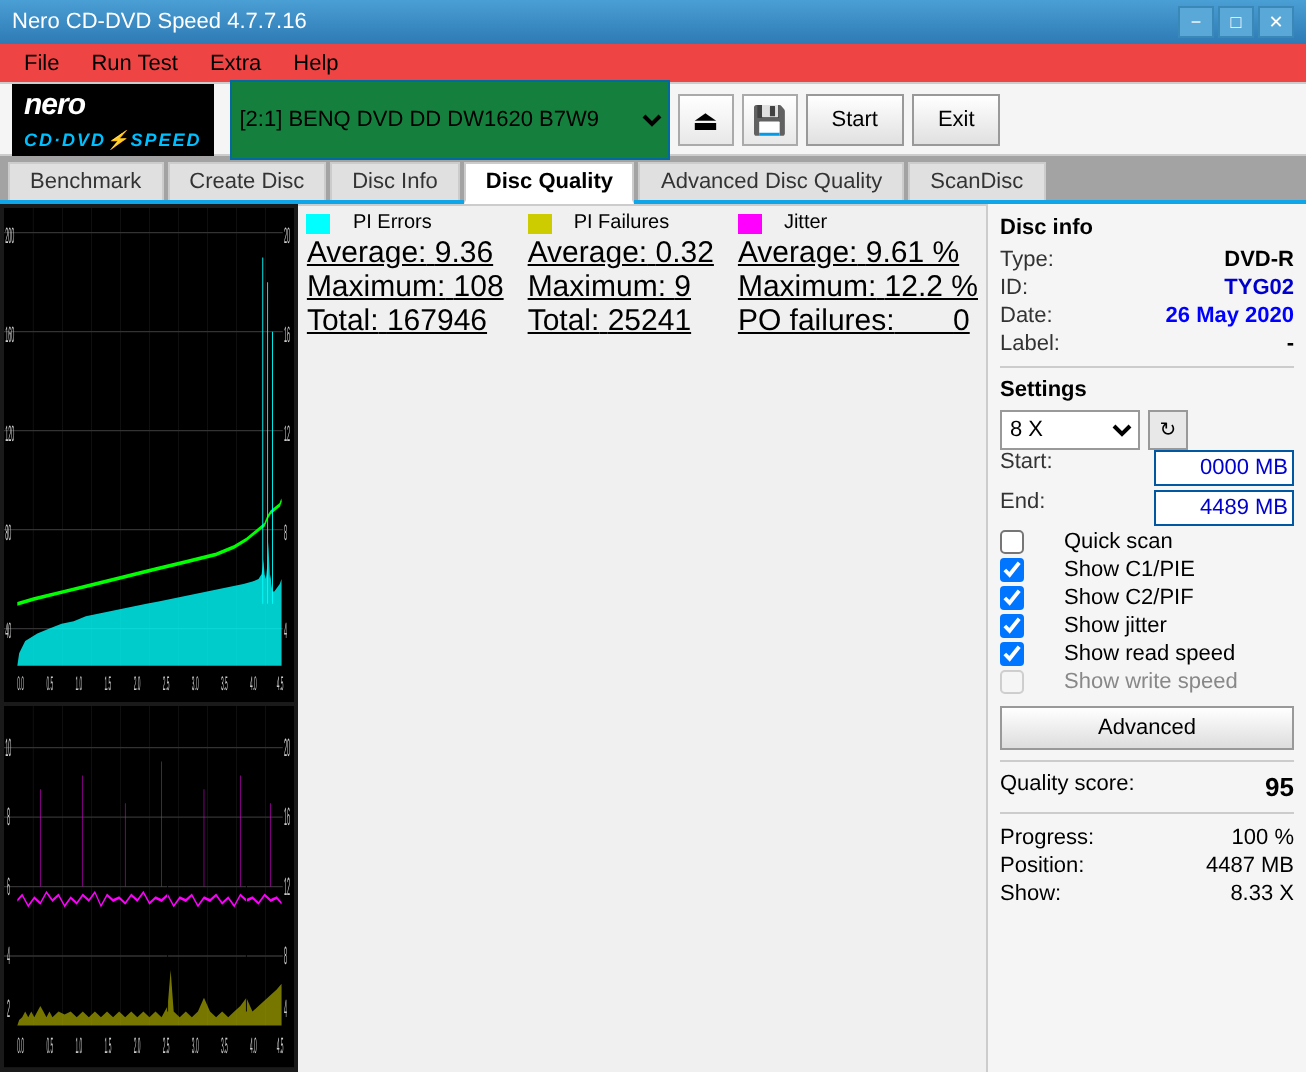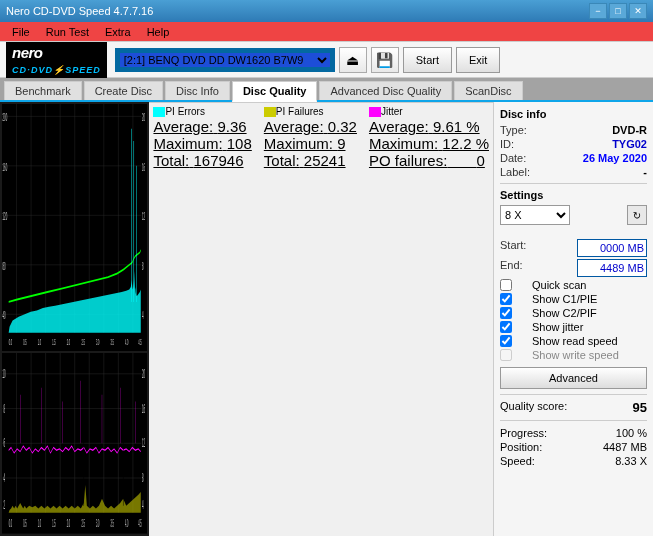--- a/index.html
+++ b/index.html
@@ -12,21 +12,21 @@
     .titlebar-btn { width: 18px; height: 16px; background: #5aa8d8; border: 1px solid #3a88b8; color: white; font-size: 9px; cursor: pointer; display: flex; align-items: center; justify-content: center; }
     
     
     .menubar { background: #ef4444; height: 20px; display: flex; align-items: center; padding: 0 4px; border-bottom: 1px solid #ccc; }
     .menubar-item { padding: 1px 8px; font-size: 11px; cursor: pointer; color: #000; }
     
     
     .toolbar { background: #f5f5f5; height: 36px; display: flex; align-items: center; padding: 0 6px; gap: 4px; border-bottom: 1px solid #ccc; }
     .nero-logo { background: #000; color: #fff; padding: 2px 6px; font-size: 13px; font-weight: bold; font-style: italic; margin-right: 4px; letter-spacing: -0.5px; }
     .nero-logo span { color: #e00; }
-    .drive-select { height: 24px; width: 220px; font-size: 11px; border: 5px solid #0369a1; background: #1d4ed8; }
+    .drive-select { height: 40px; width: 220px; font-size: 11px; border: 1px solid #0369a1; background: #15803d; }
     .toolbar-icon-btn { width: 28px; height: 26px; border: 1px solid #aaa; background: linear-gradient(to bottom, #fff, #e8e8e8); cursor: pointer; display: flex; align-items: center; justify-content: center; font-size: 14px; }
     .start-btn { height: 26px; padding: 0 12px; background: linear-gradient(to bottom, #fff, #e0e0e0); border: 1px solid #999; cursor: pointer; font-size: 11px; }
     .exit-btn { height: 26px; padding: 0 12px; background: linear-gradient(to bottom, #fff, #e0e0e0); border: 1px solid #999; cursor: pointer; font-size: 11px; }
     
     
     .tabbar { background: #a3a3a3; height: 24px; display: flex; align-items: flex-end; padding: 0 4px; border-bottom: 2px solid #0ea5e9; }
     .tab { padding: 3px 10px; font-size: 11px; cursor: pointer; border: 1px solid #ccc; border-bottom: none; background: #e0e0e0; margin-right: 2px; color: #333; }
     .tab.active { background: #fff; border-bottom: 2px solid #fff; margin-bottom: -2px; font-weight: bold; color: #000; }
     
     
@@ -37,42 +37,42 @@
     
     .section-title { font-weight: bold; font-size: 11px; margin-bottom: 4px; color: #000; }
     .info-row { display: flex; justify-content: space-between; margin-bottom: 2px; font-size: 11px; }
     .info-label { color: #333; }
     .info-value { color: #000; font-weight: bold; }
     .info-value.blue { color: #0000cc; }
     .info-value.date-blue { color: #0000ff; }
     
     .divider { border-top: 1px solid #ccc; margin: 5px 0; }
     
-    .settings-row { display: flex; align-items: center; gap: 4px; margin-bottom: 14px; justify-content: space-between; }
+    .settings-row { display: flex; align-items: center; gap: 4px; margin-bottom: 0; }
     .settings-select { height: 20px; width: 70px; font-size: 11px; border: 1px solid #999; background: white; }
     .settings-icon-btn { width: 20px; height: 20px; border: 1px solid #999; background: #e8e8e8; cursor: pointer; display: flex; align-items: center; justify-content: center; font-size: 10px; }
     
     .mb-input { width: 70px; height: 18px; font-size: 11px; border: 1px solid #0058a3; background: white; color: #0000cc; text-align: right; padding-right: 2px; }
     
     .checkbox-row { display: flex; align-items: center; gap: 20px; margin-bottom: 2px; font-size: 11px; }
     .checkbox-row input[type=checkbox] { width: 12px; height: 12px; }
     .checkbox-row.disabled { color: #888; }
     
     .advanced-btn { width: 100%; height: 22px; background: linear-gradient(to bottom, #fff, #ddd); border: 1px solid #999; cursor: pointer; font-size: 11px; margin-top: 4px; }
     
     .quality-score-row { display: flex; justify-content: space-between; margin-top: 4px; font-size: 11px; }
     .quality-score-value { font-weight: bold; font-size: 13px; color: #000; }
     
     .progress-section { margin-top: 6px; }
     .progress-row { display: flex; justify-content: space-between; margin-bottom: 2px; font-size: 11px; }
     
     
     .legend-area { background: #f0f0f0; padding: 3px 4px; display: flex; gap: 12px; flex-wrap: wrap; border-top: 1px solid #ccc; }
     .legend-item { display: flex; flex-direction: column; font-size: 10px; }
-    .legend-header { display: flex; align-items: center; gap: 0; margin-bottom: 1px; }
+    .legend-header { display: flex; align-items: center; gap: 11px; margin-bottom: 1px; }
     .legend-color { width: 12px; height: 10px; }
     .legend-stat { font-size: 15px; color: #000; text-decoration: underline; }
     
     svg { display: block; }
   </style>
 </head>
 <body>
 
 <div class="titlebar">
   <div class="titlebar-title">
@@ -365,19 +365,19 @@
     <div class="progress-section">
       <div class="progress-row">
         <span>Progress:</span>
         <span>100 %</span>
       </div>
       <div class="progress-row">
         <span>Position:</span>
         <span>4487 MB</span>
       </div>
       <div class="progress-row">
-        <span>Speed:</span>
+        <span>Show:</span>
         <span>8.33 X</span>
       </div>
     </div>
     
   </div>
 </div>
 
 </body></html>

